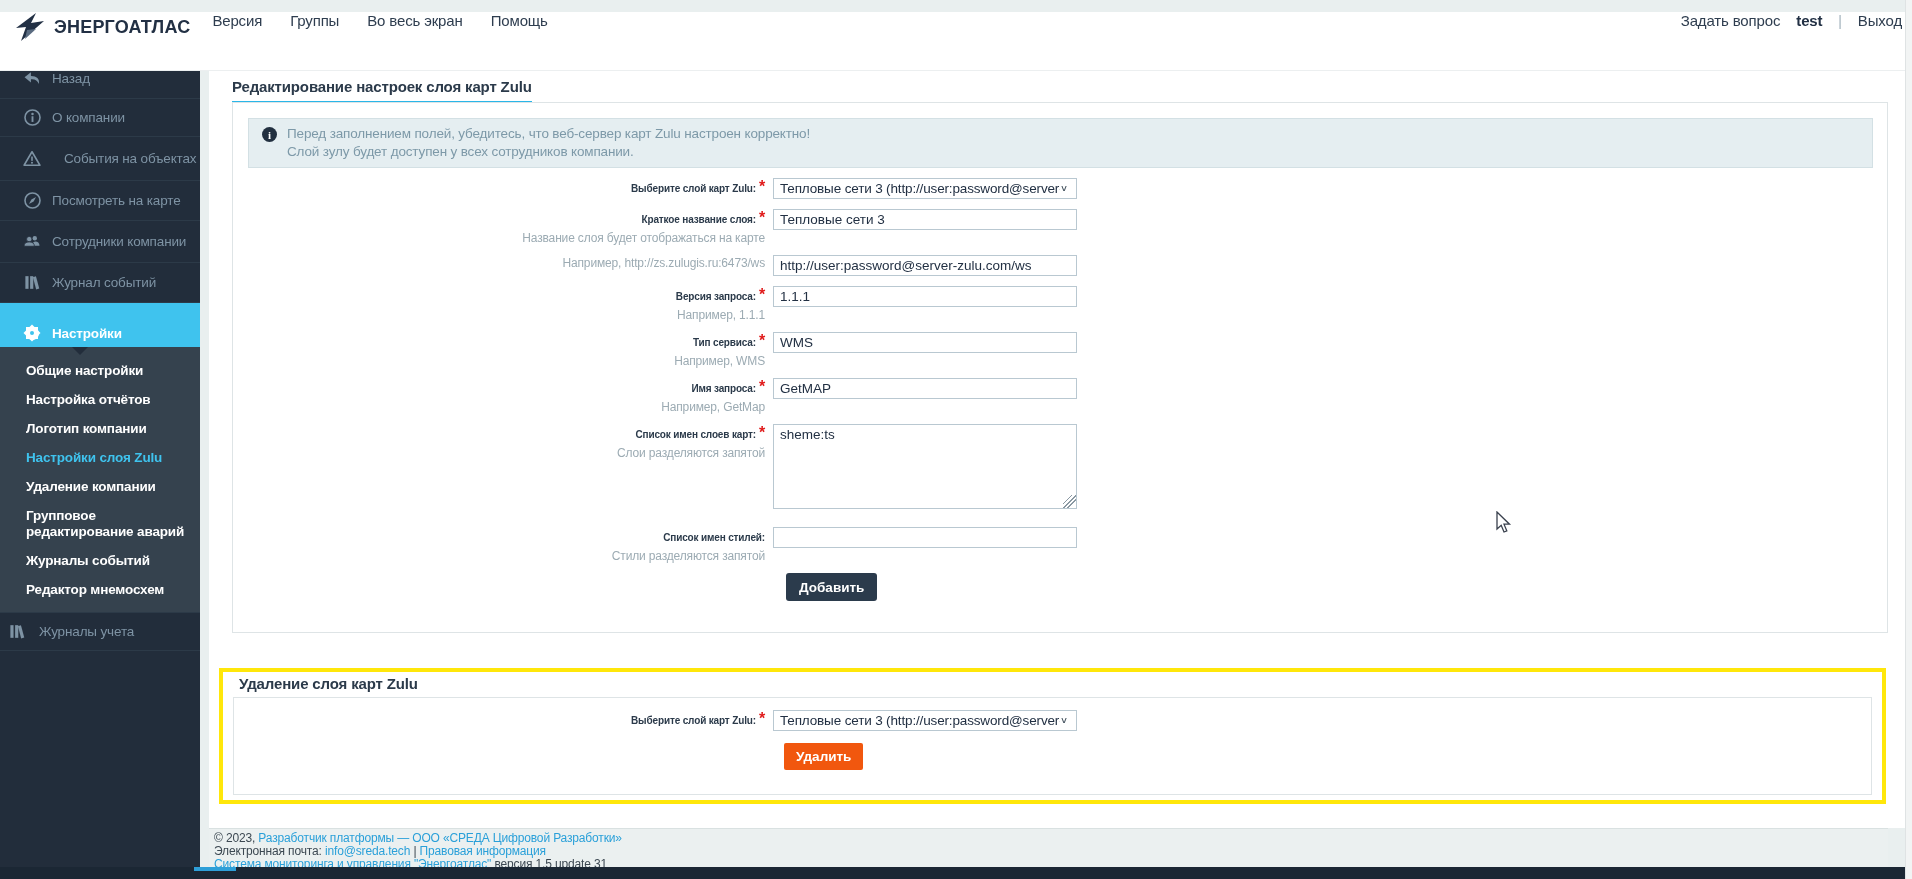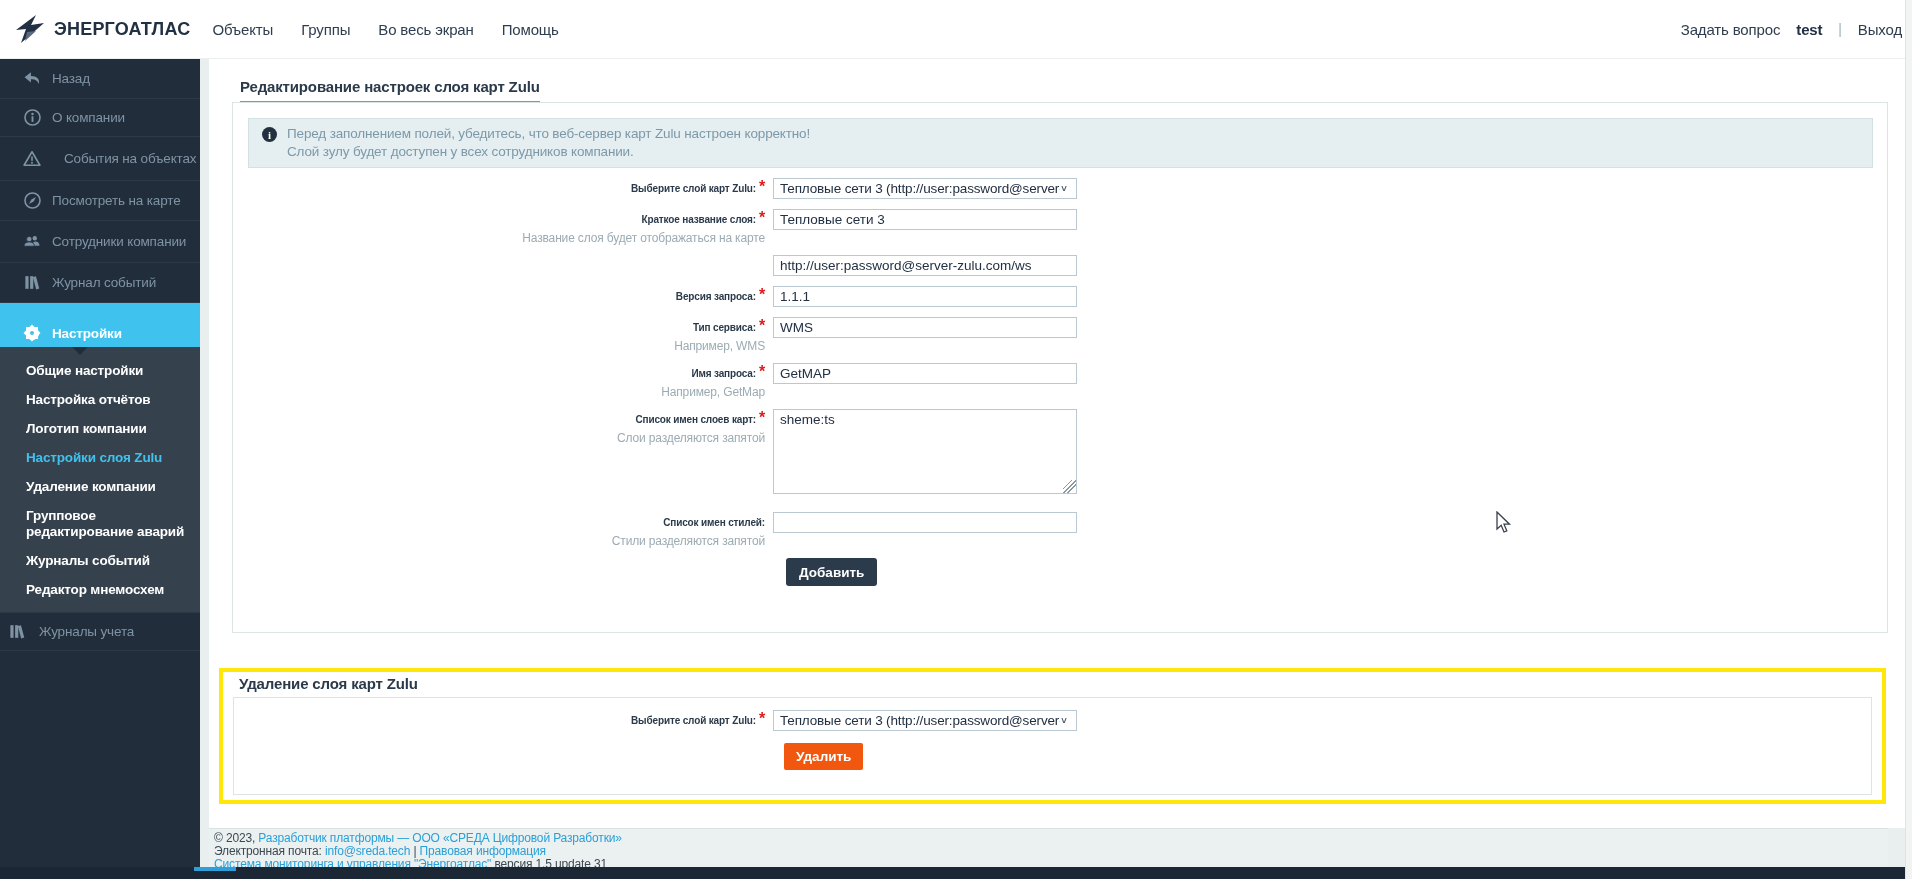--- a/index.html
+++ b/index.html
@@ -1,20 +1,20 @@
 <!DOCTYPE html>
 <html><head>
 <meta charset="utf-8">
 <style>
   html,body{margin:0;padding:0;background:#e9efef;}
   *{box-sizing:border-box;font-family:"Liberation Sans",sans-serif;}
   #canvas{position:relative;width:1912px;height:879px;overflow:hidden;background:#e9efef;letter-spacing:-0.15px;}
 
   
-  #topbar{position:absolute;left:0;top:0;width:1912px;height:59px;background:#fff;border-bottom:1px solid #eceff0;display:flex;align-items:center;z-index:30;}
+  #topbar{position:absolute;left:0;top:12px;width:1912px;height:59px;background:#fff;border-bottom:1px solid #eceff0;display:flex;align-items:flex-start;z-index:30;}
   .brand{display:flex;align-items:center;gap:8px;padding-left:14px;cursor:pointer;}
   .brand-name{font-size:18px;font-weight:bold;color:#223044;letter-spacing:0.2px;}
   #topmenu{display:flex;align-items:center;gap:28px;margin-left:22px;}
   .topmenu-item{font-size:15px;color:#2e3d4f;cursor:pointer;}
   #topright{margin-left:auto;display:flex;align-items:center;gap:16px;padding-right:10px;}
   .topright-link{font-size:15px;color:#2e3d4f;cursor:pointer;}
   .top-user{font-size:15px;font-weight:bold;color:#223044;}
   .top-divider{color:#9fb0bb;font-size:14px;}
 
   
@@ -33,21 +33,21 @@
   .sicon{display:block;}
   .gearwrap{position:relative;width:18px;height:18px;}
   .gearwrap span{position:absolute;inset:3px;background:currentColor;}
   .gearwrap span.r45{transform:rotate(45deg);}
   .gearwrap .ring{position:absolute;inset:2.5px;border-radius:50%;background:currentColor;}
   .gearwrap .hole{position:absolute;inset:7px;border-radius:50%;background:var(--hole,#222d3b);}
 
   
   #content{position:absolute;left:209px;top:59px;width:1703px;height:769px;background:#fff;}
   .sec-title{position:absolute;font-size:15px;font-weight:bold;color:#2b3a4a;padding-bottom:6px;border-bottom:3px solid #2ab6e8;white-space:nowrap;}
-  #title1{left:240px;top:78px;}
+  #title1{left:232px;top:78px;}
   .panel{position:absolute;background:#fff;border:1px solid #dee4e6;}
   #panel1{left:232px;top:102px;width:1656px;height:531px;}
   #alert1{margin:15px 14px 10px 15px;background:#e5eef1;border:1px solid #d3e0e4;padding:6px 13px;color:#7d99a8;font-size:13.5px;line-height:18px;display:flex;gap:10px;}
   .info-badge{flex:0 0 15px;width:15px;height:15px;margin-top:2px;border-radius:50%;background:#223040;color:#fff;font-size:11px;font-weight:bold;font-family:"Liberation Serif",serif;display:flex;align-items:center;justify-content:center;}
   .info-badge::before{content:"i";}
 
   .frow{display:flex;margin-bottom:10px;}
   .lblcol{width:540px;text-align:right;padding-right:8px;flex:0 0 540px;}
   .flbl{font-size:10px;font-weight:bold;color:#2b3a4a;line-height:21px;}
   .req{color:#e01b1b;font-weight:bold;margin-left:3px;}
@@ -93,21 +93,21 @@
     <div class="brand">
       <span>
         <svg class="sicon" width="32" height="30" viewBox="0 0 32 30">
           <polygon points="22,1 2,16 12,15 7,29 30,9 17,11" fill="#223044"></polygon>
           <polygon points="13,18 22,17 11,27" fill="#5a6b80"></polygon>
         </svg>
       </span>
       <span class="brand-name">ЭНЕРГОАТЛАС</span>
     </div>
     <div id="topmenu">
-      <span class="topmenu-item">Объекты</span>
+      <span class="topmenu-item">Версия</span>
       <span class="topmenu-item">Группы</span>
       <span class="topmenu-item">Во весь экран</span>
       <span class="topmenu-item">Помощь</span>
     </div>
     <div id="topright">
       <span class="topright-link">Задать вопрос</span>
       <span class="top-user">test</span>
       <span class="top-divider">|</span>
       <span class="topright-link">Выход</span>
     </div>
@@ -234,27 +234,29 @@
     <div class="frow">
       <div class="lblcol">
         <div><span class="flbl">Краткое название слоя:</span><span class="req">*</span></div>
         <div class="fhint">Название слоя будет отображаться на карте</div>
       </div>
       <input class="fld" value="Тепловые сети 3" style="">
     </div>
 
     <div class="frow">
       <div class="lblcol">
+        <div class="fhint">Например, http://zs.zulugis.ru:6473/ws</div>
       </div>
       <input class="fld" value="http://user:password@server-zulu.com/ws" style="">
     </div>
 
     <div class="frow">
       <div class="lblcol">
         <div><span class="flbl">Версия запроса:</span><span class="req">*</span></div>
+        <div class="fhint">Например, 1.1.1</div>
       </div>
       <input class="fld" value="1.1.1" style="">
     </div>
 
     <div class="frow">
       <div class="lblcol">
         <div><span class="flbl">Тип сервиса:</span><span class="req">*</span></div>
         <div class="fhint">Например, WMS</div>
       </div>
       <input class="fld" value="WMS" style="">

